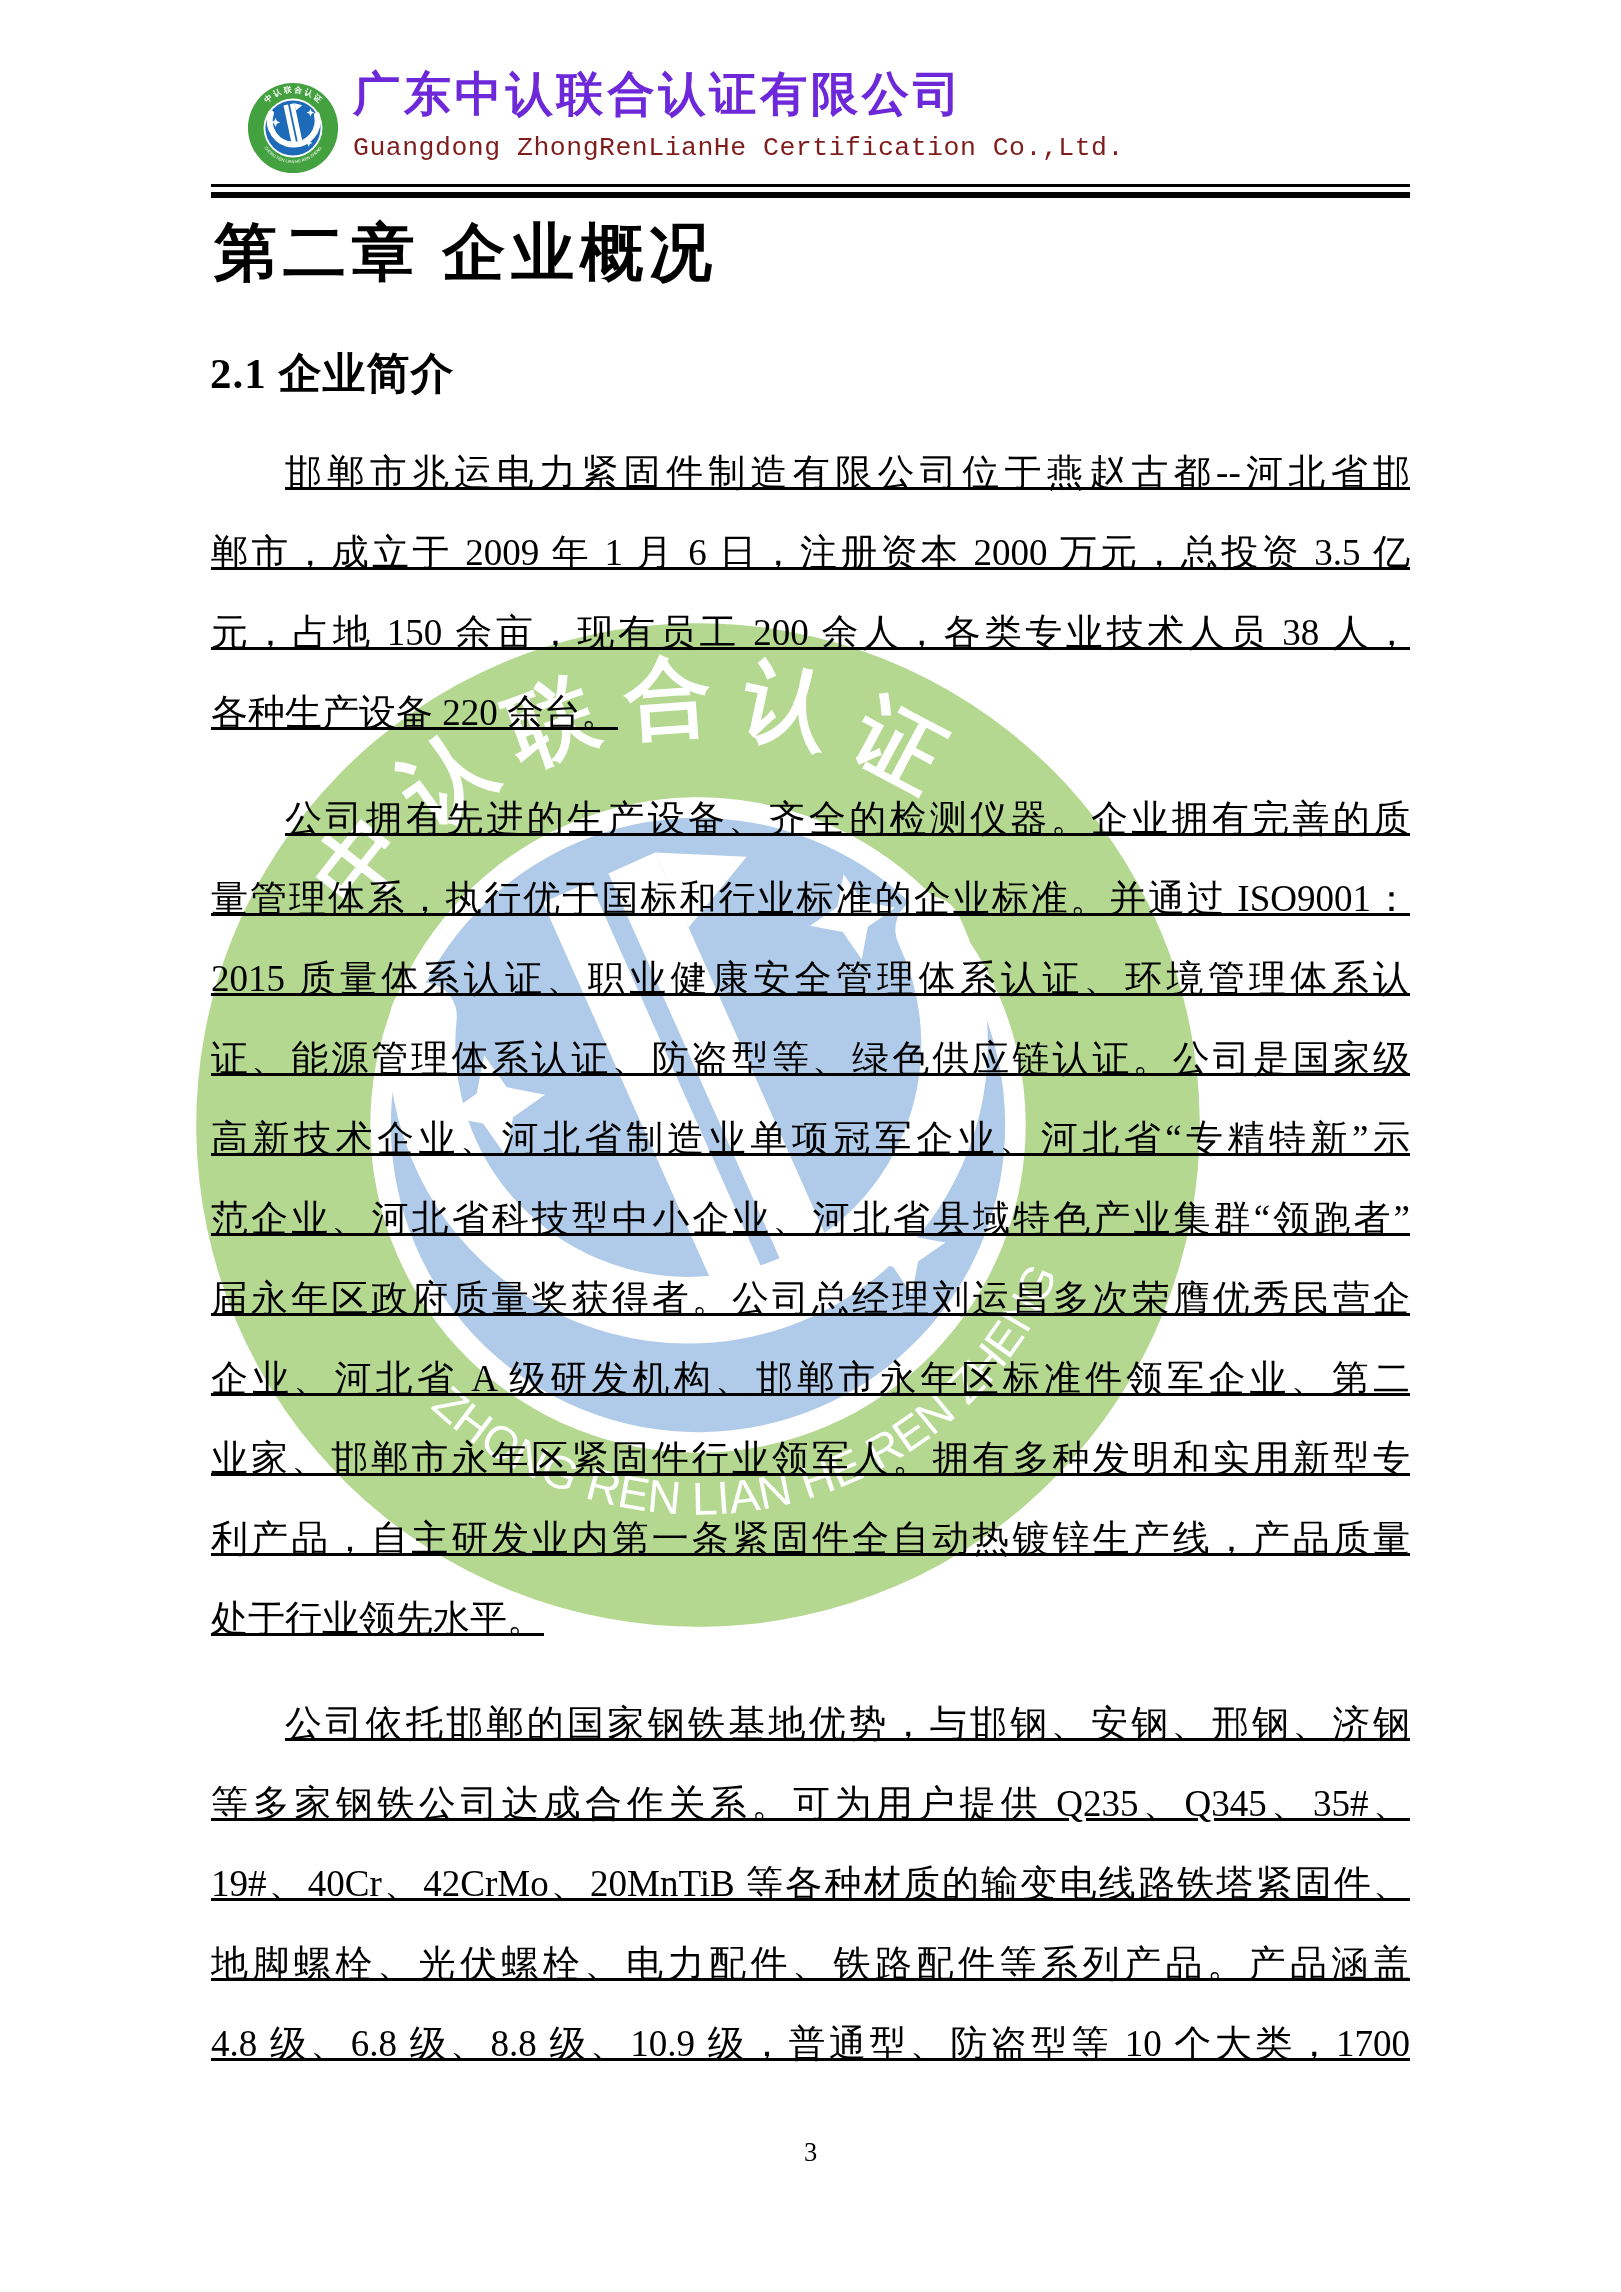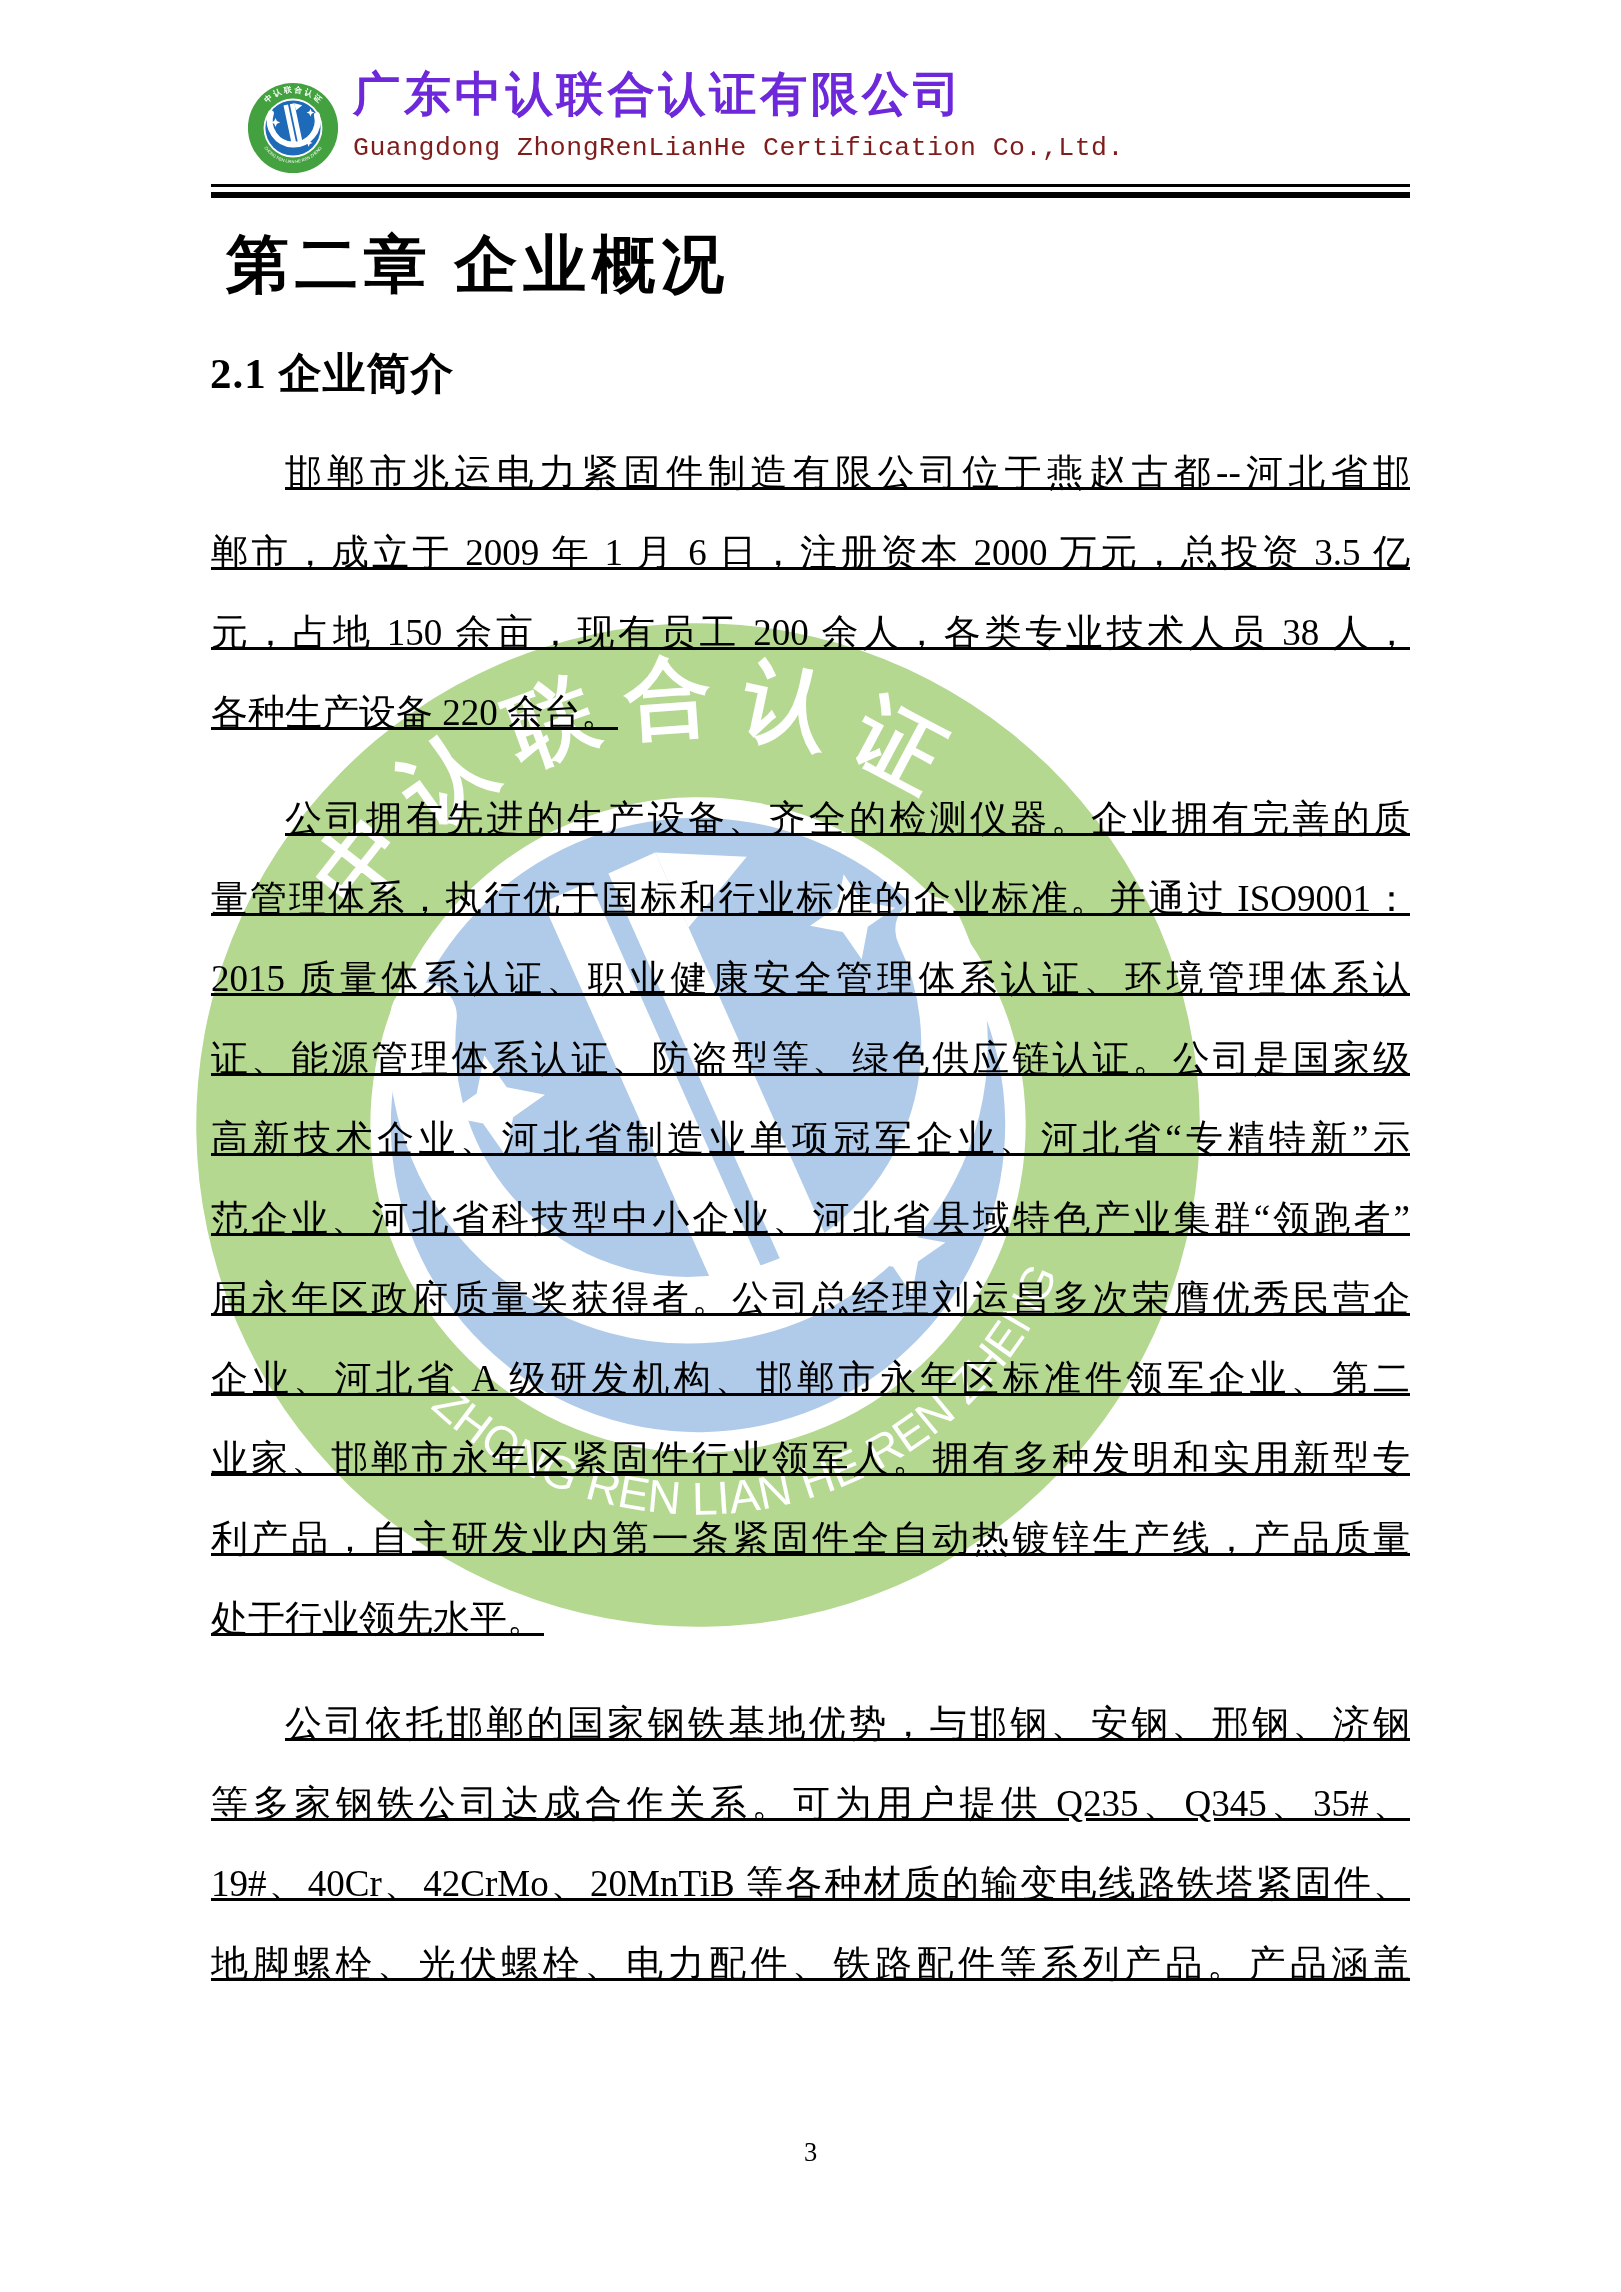--- a/index.html
+++ b/index.html
@@ -97,21 +97,21 @@
     </svg>
   </div>
   <div class="hdr-text">
     <div class="company-cn">广东中认联合认证有限公司</div>
     <div class="company-en">Guangdong ZhongRenLianHe Certification Co.,Ltd.</div>
   </div>
 </div>
 
 <div class="rule"></div>
 
-<h1 class="chapter" style="margin:16px">第二章  企业概况</h1>
+<h1 class="chapter" style="margin:4px">第二章  企业概况</h1>
 <h2 class="section" style="margin:0">2.1 企业简介</h2>
 
 <main class="bodytext">
     <div class="paragraph">
       <div class="line first">邯郸市兆运电力紧固件制造有限公司位于燕赵古都--河北省邯</div>
       <div class="line">郸市，成立于 2009 年 1 月 6 日，注册资本 2000 万元，总投资 3.5 亿</div>
       <div class="line">元，占地 150 余亩，现有员工 200 余人，各类专业技术人员 38 人，</div>
       <div class="line para-end">各种生产设备 220 余台。</div>
     </div>
     <div class="paragraph">
@@ -125,19 +125,20 @@
       <div class="line">企业、河北省 A 级研发机构、邯郸市永年区标准件领军企业、第二</div>
       <div class="line">业家、邯郸市永年区紧固件行业领军人。拥有多种发明和实用新型专</div>
       <div class="line">利产品，自主研发业内第一条紧固件全自动热镀锌生产线，产品质量</div>
       <div class="line para-end">处于行业领先水平。</div>
     </div>
     <div class="paragraph">
       <div class="line first">公司依托邯郸的国家钢铁基地优势，与邯钢、安钢、邢钢、济钢</div>
       <div class="line">等多家钢铁公司达成合作关系。可为用户提供 Q235、Q345、35#、</div>
       <div class="line">19#、40Cr、42CrMo、20MnTiB 等各种材质的输变电线路铁塔紧固件、</div>
       <div class="line">地脚螺栓、光伏螺栓、电力配件、铁路配件等系列产品。产品涵盖</div>
+      <div class="line">4.8 级、6.8 级、8.8 级、10.9 级，普通型、防盗型等 10 个大类，1700</div>
     </div>
   </main>
 
 <div class="footer">
   <span class="pagenum">3</span>
 </div>
 
 
 </body></html>

